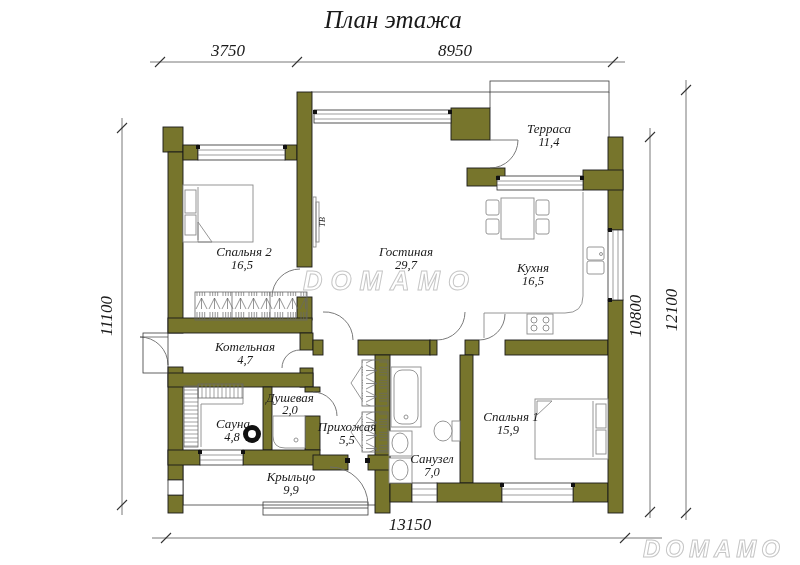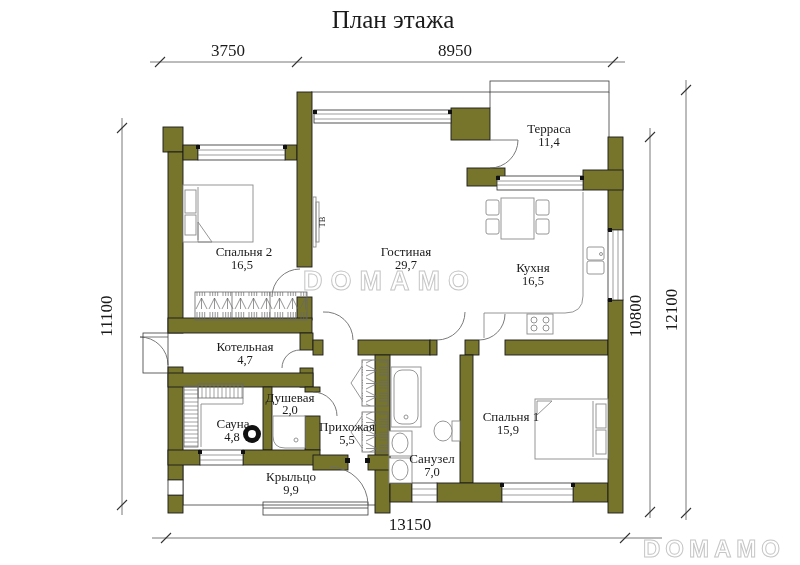--- a/index.html
+++ b/index.html
@@ -1,17 +1,17 @@
 <!DOCTYPE html>
 <html><head>
 <meta charset="utf-8">
 <style>
   html,body{margin:0;padding:0;background:#ffffff;}
   .canvas{position:relative;width:800px;height:565px;background:#ffffff;overflow:hidden;
-          font-family:"Liberation Serif", serif;}
+          font-family:"Liberation Serif", serif;font-style:italic;}
   svg{position:absolute;left:0;top:0;}
   .wall{fill:#77752c;stroke:#1a1a1a;stroke-width:0.9;}
   .thin{fill:none;stroke:#3a3a3a;stroke-width:0.8;}
   .furn{fill:#ffffff;stroke:#8a8a8a;stroke-width:0.9;}
   .furnl{fill:none;stroke:#8a8a8a;stroke-width:0.9;}
   .arc{fill:none;stroke:#6b6b6b;stroke-width:0.9;}
   .win{fill:#ffffff;stroke:#2a2a2a;stroke-width:0.8;}
   .winl{stroke:#5a5a5a;stroke-width:0.6;}
   .jamb{fill:#111111;}
   .dim{stroke:#555555;stroke-width:0.8;}

